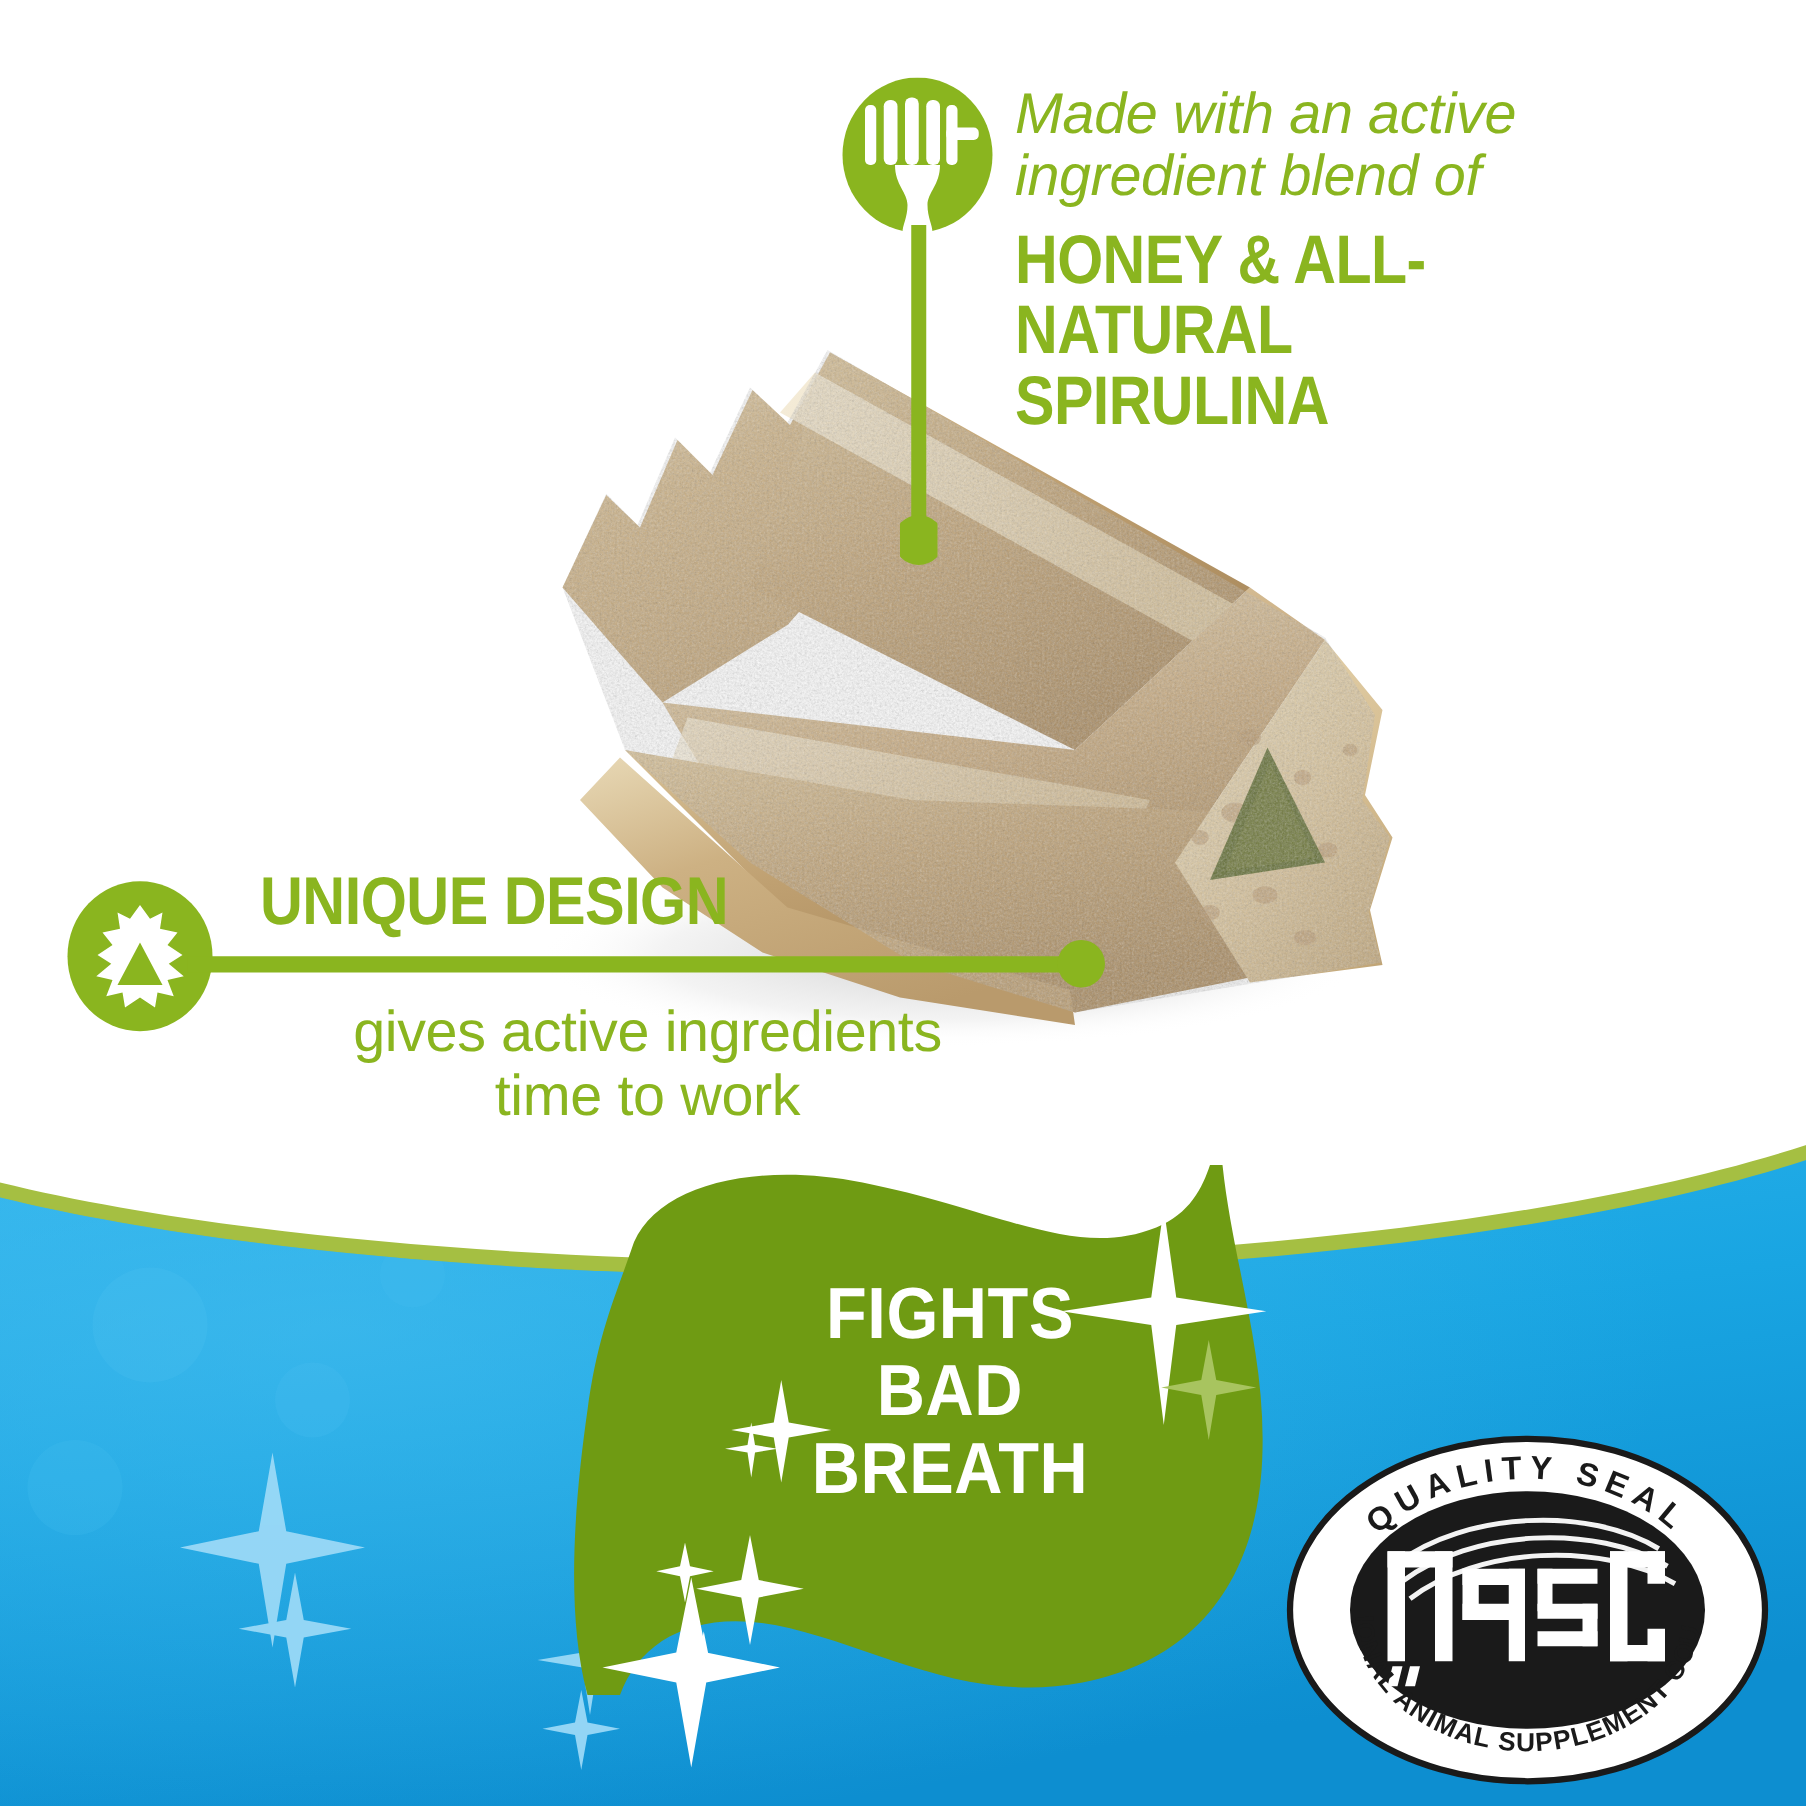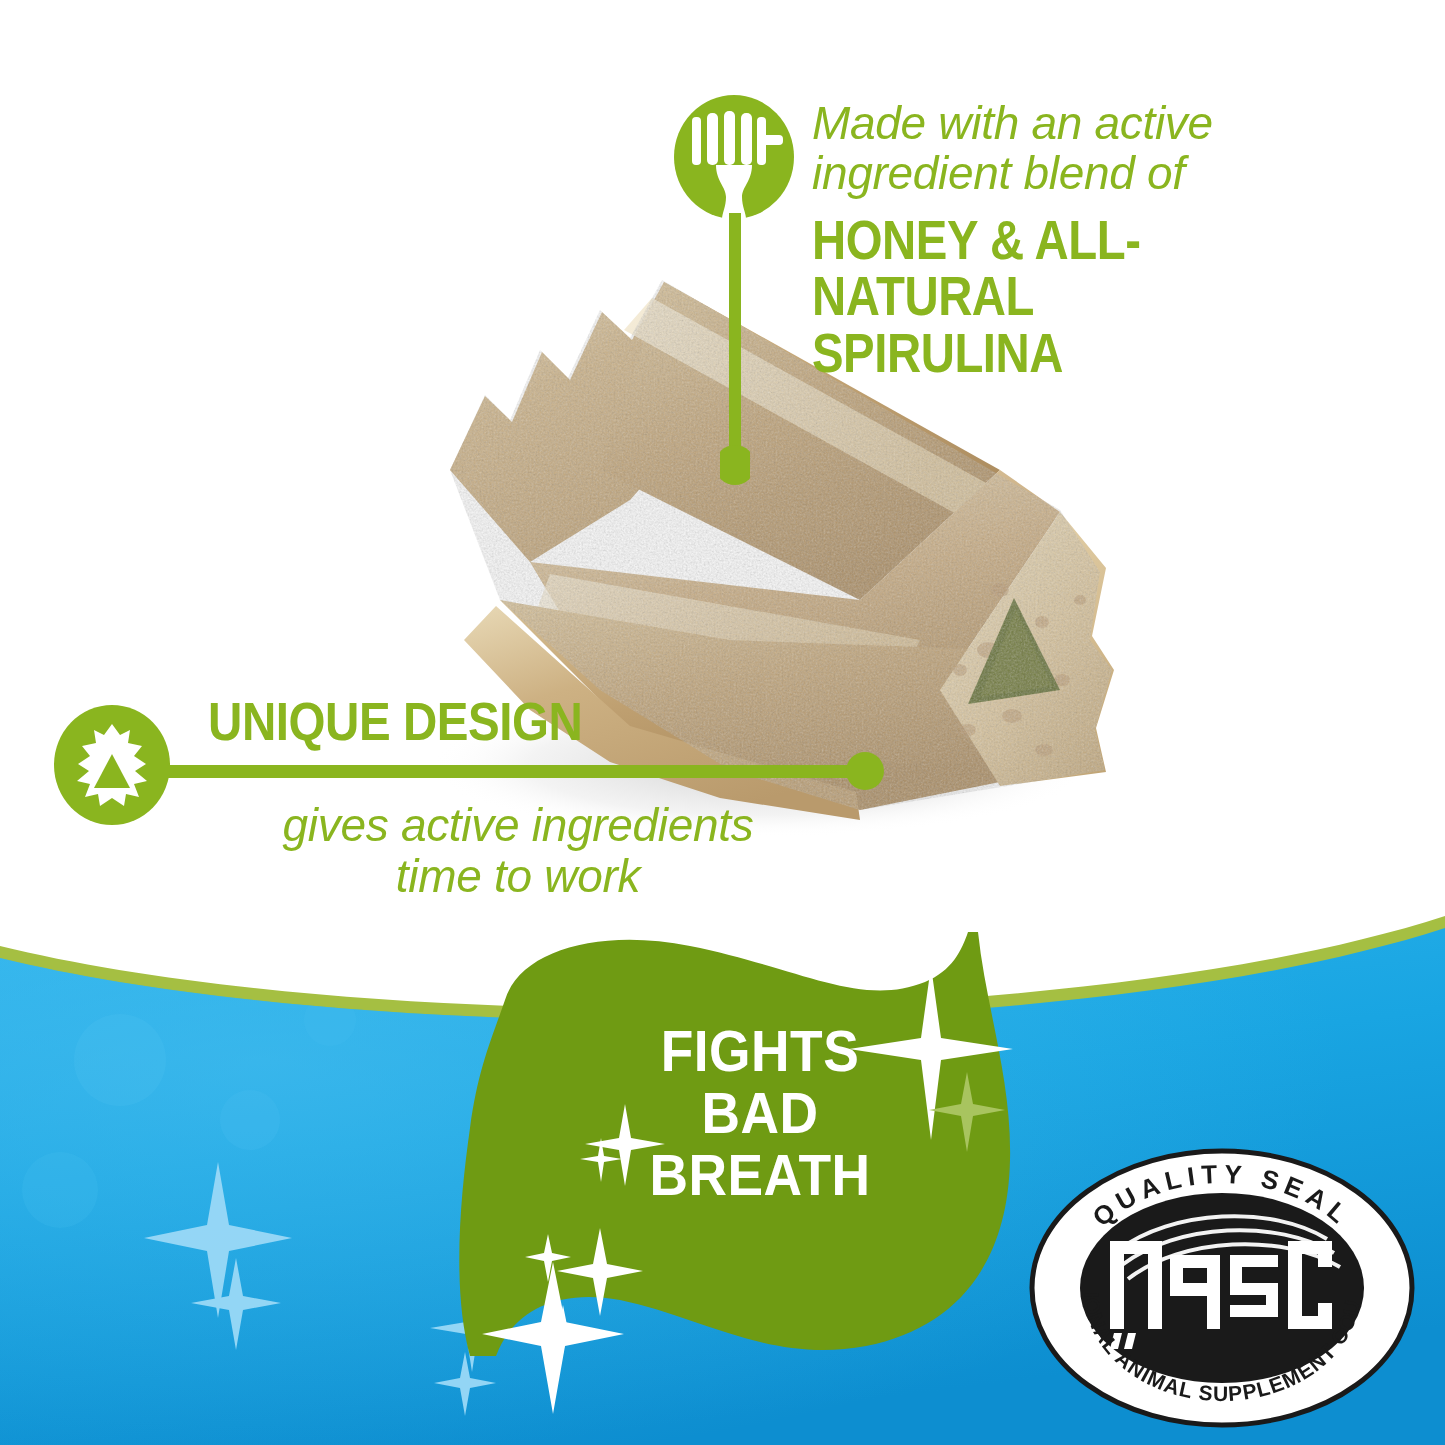--- a/index.html
+++ b/index.html
@@ -33,21 +33,20 @@
     height: 680px;
   }
 
   
   .callout-honey {
     position: absolute;
     left: 664px;
     top: 62px;
     width: 780px;
     height: 340px;
-    margin-top: 33px;
   }
   .honey-icon-wrap {
     position: absolute;
     left: 0; top: 0;
     width: 140px; height: 140px;
   }
   .honey-text {
     position: absolute;
     left: 148px;
     top: 4px;
@@ -99,21 +98,20 @@
     transform: scaleX(0.88);
     transform-origin: left top;
     white-space: nowrap;
   }
   .design-sub {
     position: absolute;
     left: 158px;
     top: 110px;
     width: 620px;
     color: #8ab51f;
-    font-style: italic;
     font-size: 46px;
     line-height: 1.10;
     font-weight: 500;
     letter-spacing: -0.3px;
     white-space: pre-line;
   }
 
   
   .blob-layer {
     position: absolute;

